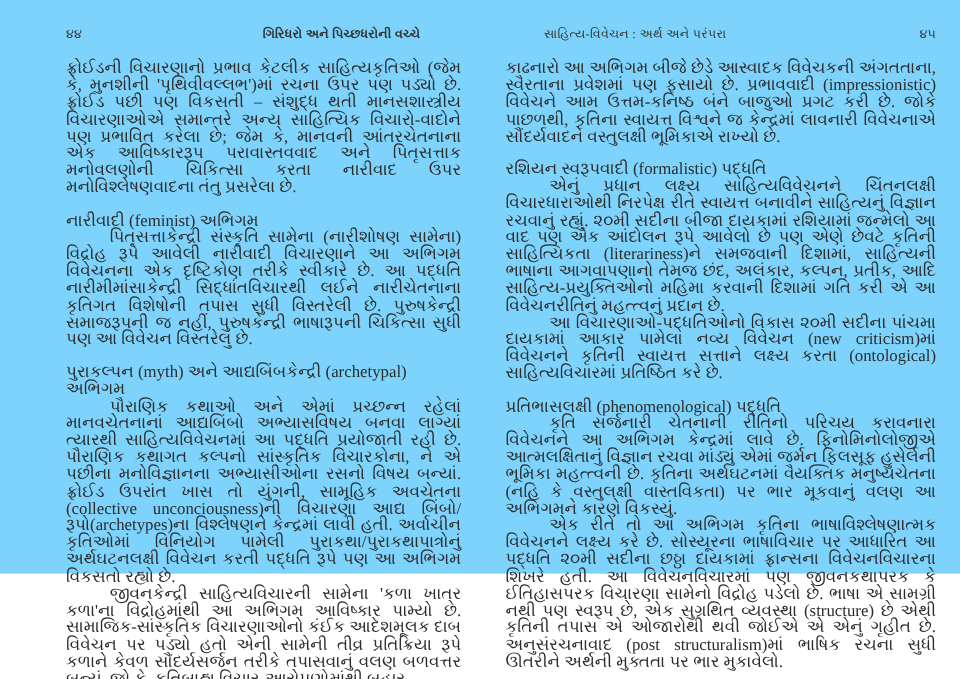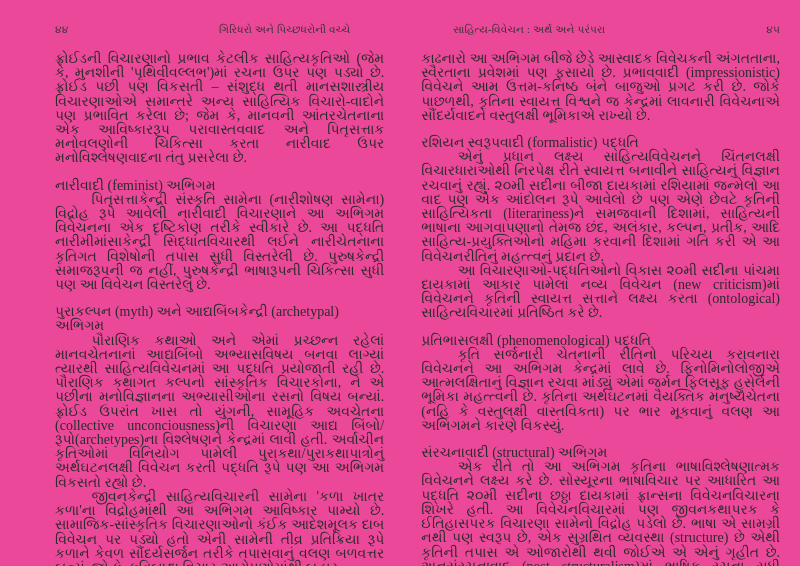--- a/index.html
+++ b/index.html
@@ -6,43 +6,43 @@
     margin: 0;
     padding: 0;
     background: #ffffff;
     width: 800px;
     height: 566px;
     overflow: hidden;
   }
   .spread {
     box-sizing: border-box;
     width: 800px;
-    height: 566px;
+    height: 478px;
     display: flex;
     font-family: "Liberation Serif", "DejaVu Serif", serif;
     color: #2b2b2b;
-    background: #ec4899;
+    background: #7dd3fc;
     gap: 12px;
   }
   .page {
     box-sizing: border-box;
     padding-top: 24px;
   }
   .page.left  { width: 400px; padding-left: 55px; padding-right: 10px; }
   .page.right { width: 400px; padding-left: 15px; padding-right: 20px; }
   .running-head {
     display: flex;
     align-items: baseline;
     font-size: 10.5px;
     letter-spacing: 0.2px;
     color: #333333;
     margin-bottom: 16px;
   }
   .running-head .spacer { flex: 1; }
-  .page.left  .running-head .title  { margin-right: 34px; }
+  .page.left  .running-head .title  { margin-right: 34px; font-weight: bold; }
   .page.right .running-head .title  { margin-left: 32px; }
   .page-body {
     font-size: 14px;
     line-height: 14.2px;
     text-align: justify;
     text-justify: inter-word;
   }
   .page-body .heading {
     font-weight: normal;
     text-align: left;
@@ -78,18 +78,17 @@
       <span class="spacer"></span>
       <span class="pagenum">૪૫</span>
     </div>
     <div class="page-body">
         <div class="para">કાઢનારો આ અભિગમ બીજે છેડે આસ્વાદક વિવેચકની અંગતતાના, સ્વૈરતાના પ્રવેશમાં પણ ફસાયો છે. પ્રભાવવાદી (impressionistic) વિવેચને આમ ઉત્તમ-કનિષ્ઠ બંને બાજુઓ પ્રગટ કરી છે. જોકે પાછળથી, કૃતિના સ્વાયત્ત વિશ્વને જ કેન્દ્રમાં લાવનારી વિવેચનાએ સૌંદર્યવાદને વસ્તુલક્ષી ભૂમિકાએ રાખ્યો છે.</div>
         <div class="heading gap">રશિયન સ્વરૂપવાદી (formalistic) પદ્ધતિ</div>
         <div class="para indent">એનું પ્રધાન લક્ષ્ય સાહિત્યવિવેચનને ચિંતનલક્ષી વિચારધારાઓથી નિરપેક્ષ રીતે સ્વાયત્ત બનાવીને સાહિત્યનું વિજ્ઞાન રચવાનું રહ્યું. ૨૦મી સદીના બીજા દાયકામાં રશિયામાં જન્મેલો આ વાદ પણ એક આંદોલન રૂપે આવેલો છે પણ એણે છેવટે કૃતિની સાહિત્યિકતા (literariness)ને સમજવાની દિશામાં, સાહિત્યની ભાષાના આગવાપણાનો તેમજ છંદ, અલંકાર, કલ્પન, પ્રતીક, આદિ સાહિત્ય-પ્રયુક્તિઓનો મહિમા કરવાની દિશામાં ગતિ કરી એ આ વિવેચનરીતિનું મહત્ત્વનું પ્રદાન છે.</div>
         <div class="para indent">આ વિચારણાઓ-પદ્ધતિઓનો વિકાસ ૨૦મી સદીના પાંચમા દાયકામાં આકાર પામેલા નવ્ય વિવેચન (new criticism)માં વિવેચનને કૃતિની સ્વાયત્ત સત્તાને લક્ષ્ય કરતા (ontological) સાહિત્યવિચારમાં પ્રતિષ્ઠિત કરે છે.</div>
         <div class="heading gap">પ્રતિભાસલક્ષી (phenomenological) પદ્ધતિ</div>
         <div class="para indent">કૃતિ સર્જનારી ચેતનાની રીતિનો પરિચય કરાવનારા વિવેચનને આ અભિગમ કેન્દ્રમાં લાવે છે. ફિનોમિનોલોજીએ આત્મલક્ષિતાનું વિજ્ઞાન રચવા માંડ્યું એમાં જર્મન ફિલસૂફ હુસેર્લની ભૂમિકા મહત્ત્વની છે. કૃતિના અર્થઘટનમાં વૈયક્તિક મનુષ્યચેતના (નહિ કે વસ્તુલક્ષી વાસ્તવિકતા) પર ભાર મૂકવાનું વલણ આ અભિગમને કારણે વિકસ્યું.</div>
-        <div class="heading gap">સંરચનાવાદી (structural) અભિગમ</div>
         <div class="para indent">એક રીતે તો આ અભિગમ કૃતિના ભાષાવિશ્લેષણાત્મક વિવેચનને લક્ષ્ય કરે છે. સોસ્યૂરના ભાષાવિચાર પર આધારિત આ પદ્ધતિ ૨૦મી સદીના છઠ્ઠા દાયકામાં ફ્રાન્સના વિવેચનવિચારના શિખરે હતી. આ વિવેચનવિચારમાં પણ જીવનકથાપરક કે ઈતિહાસપરક વિચારણા સામેનો વિદ્રોહ પડેલો છે. ભાષા એ સામગ્રી નથી પણ સ્વરૂપ છે, એક સુગ્રથિત વ્યવસ્થા (structure) છે એથી કૃતિની તપાસ એ ઓજારોથી થવી જોઈએ એ એનું ગૃહીત છે. અનુસંરચનાવાદ (post structuralism)માં ભાષિક રચના સુધી ઊતરીને અર્થની મુક્તતા પર ભાર મુકાવેલો.</div>
       </div>
   </div>
 
 </div>
 
 </body></html>

